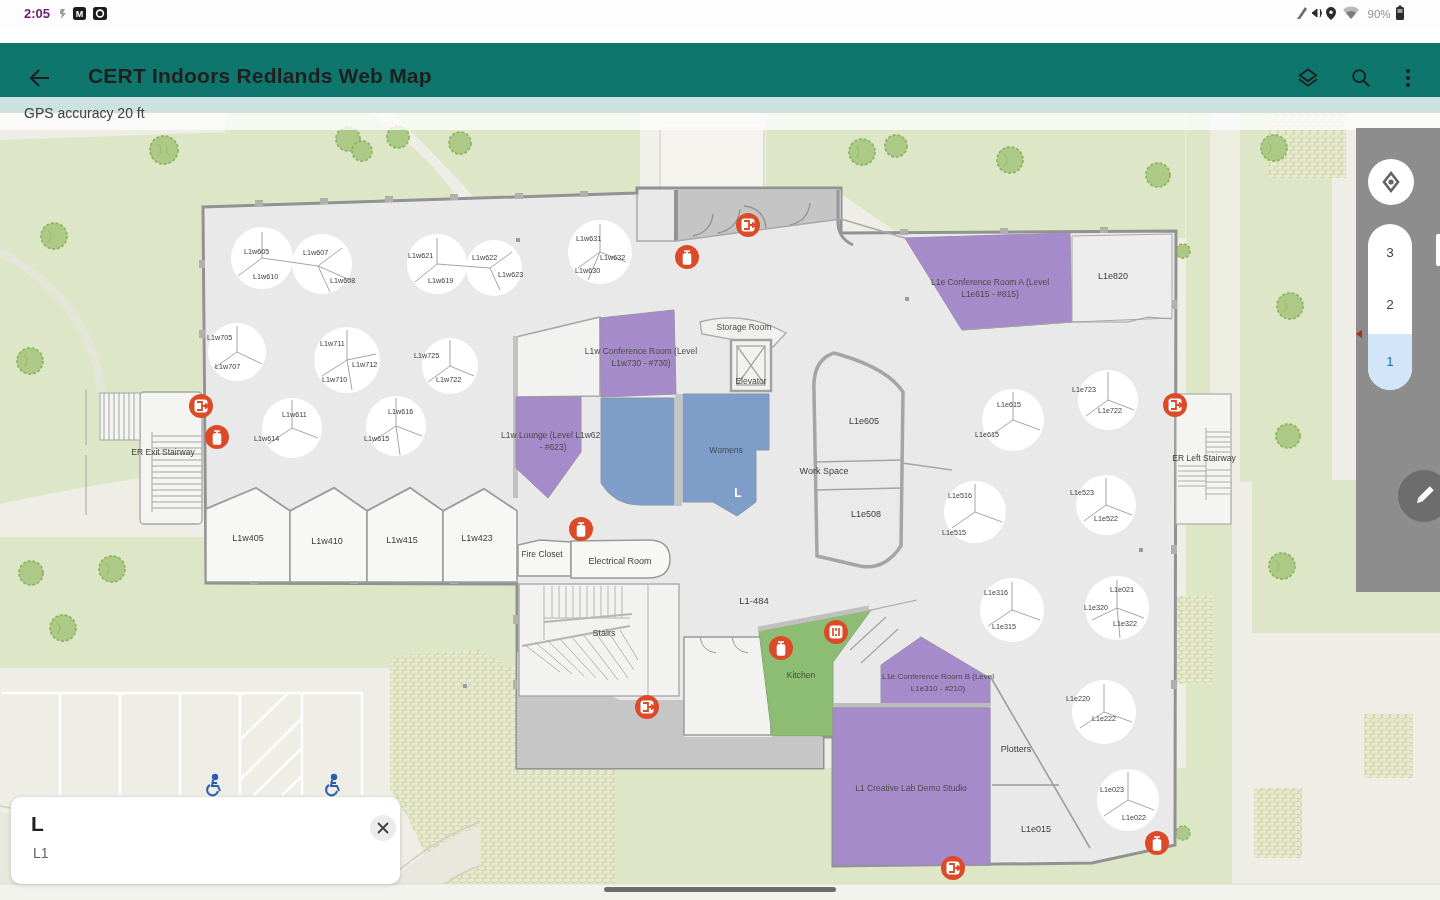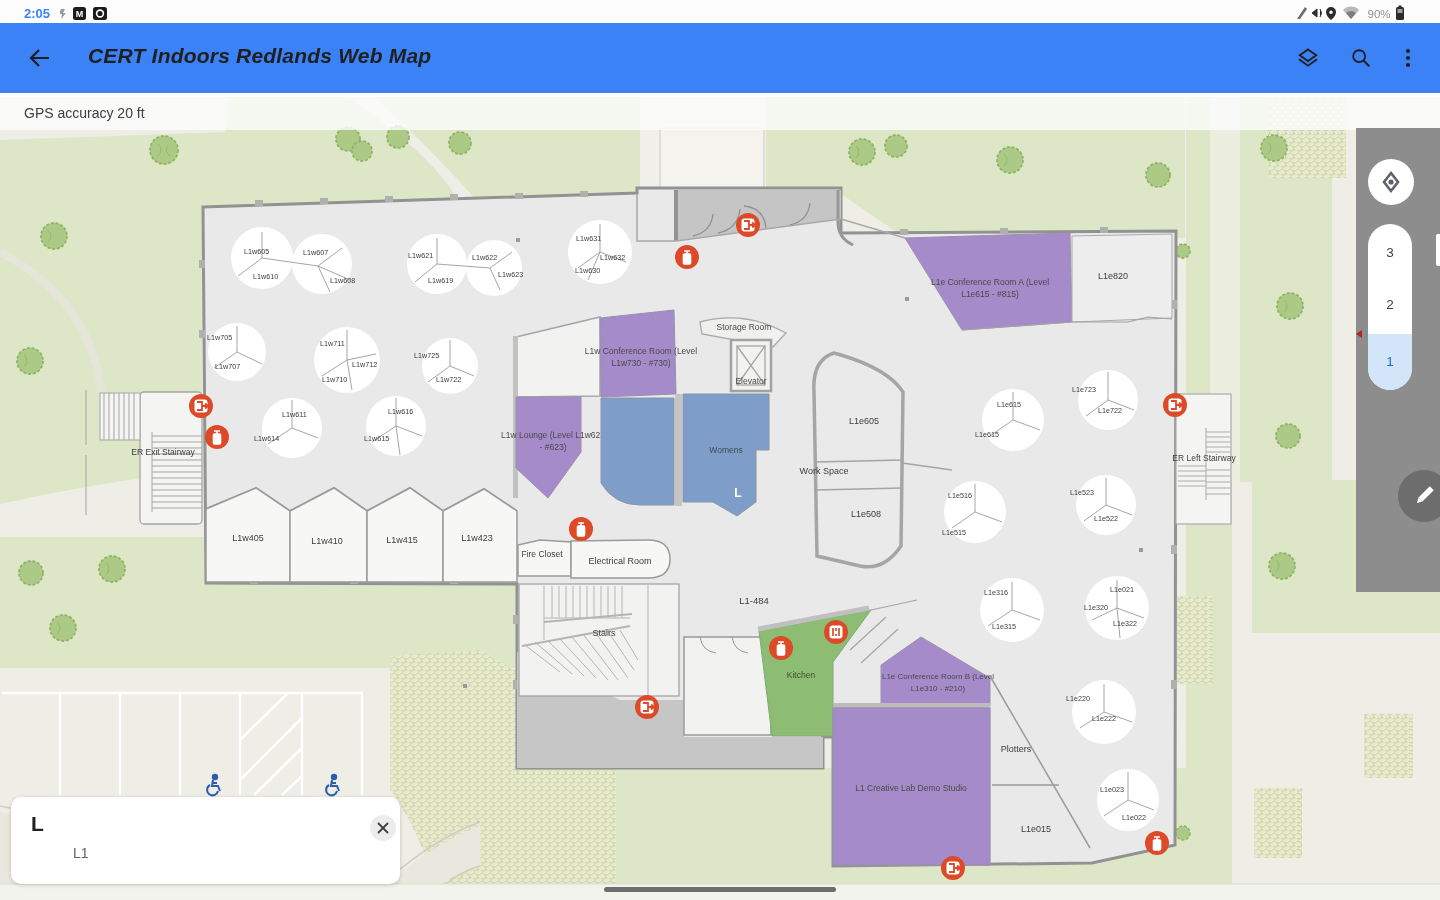--- a/index.html
+++ b/index.html
@@ -582,21 +582,21 @@
 <rect x="463" y="684" width="4" height="4"></rect>
       <rect x="516" y="238" width="4" height="4"></rect>
 
 </g>
 
 <rect x="604" y="887" width="232" height="5" rx="2.5" fill="#6e6e6e"></rect>
 </svg>
 
 <div class="abs" style="left:0;top:0;width:1440px;height:27px;background:#fdfdfd;">
 
-  <div class="abs" style="left:24px;top:6px;font-size:13px;font-weight:bold;color:#3b82f6;">2:05</div>
+  <div class="abs" style="left:24px;top:6px;font-size:13px;font-weight:bold;color:#701a75;">2:05</div>
 
   <svg class="abs" style="left:60px;top:6px" width="70" height="15" viewBox="0 0 70 15">
     <path d="M1,3 h4 l-2,4 h3 l-5,6 1,-5 h-3 Z" fill="#9a9a9a"></path>
     <rect x="13" y="1" width="13" height="13" rx="2.5" fill="#1c1c1c"></rect>
     <text x="19.5" y="11" font-size="9" fill="#fff" text-anchor="middle" font-weight="bold">M</text>
     <rect x="33" y="1" width="14" height="13" rx="2.5" fill="#1c1c1c"></rect>
     <circle cx="40" cy="7.5" r="3.4" fill="none" stroke="#fff" stroke-width="1.6"></circle>
   </svg>
 
   <svg class="abs" style="left:1295px;top:5px" width="140" height="17" viewBox="0 0 140 17">
@@ -605,21 +605,21 @@
     <path d="M36,2 a5,5 0 0 1 5,5 q0,4 -5,8 q-5,-4 -5,-8 a5,5 0 0 1 5,-5 Z M36,5.4 a1.8,1.8 0 1 0 0,3.6 a1.8,1.8 0 0 0 0,-3.6" fill="#2c2c2c" fill-rule="evenodd"></path>
     <path d="M56,14 L48,5 a11,11 0 0 1 16,0 Z" fill="#b9b9b6"></path>
     <path d="M56,14 L51,8 a8,8 0 0 1 10,0 Z" fill="#7e7e7c"></path>
     <text x="84" y="13" font-size="11.5" fill="#8f8f8d" text-anchor="middle">90%</text>
     <rect x="101" y="2" width="8" height="13" rx="1.5" fill="#2c2c2c"></rect>
     <rect x="103.5" y="0.5" width="3" height="2" fill="#2c2c2c"></rect>
     <rect x="102.5" y="4" width="5" height="4" fill="#fdfdfd" opacity="0.55"></rect>
   </svg>
 </div>
 
-<div class="abs" style="left:0;top:23px;width:1440px;height:70px;background:#3b82f6;font-style:italic;">
+<div class="abs" style="left:0;top:43px;width:1440px;height:70px;background:#0f766e;">
 
   <svg class="abs" style="left:29px;top:24px" width="22" height="22" viewBox="0 0 22 22">
     <path d="M20,11 H3 M10,3 L2,11 L10,19" stroke="#1f1f1f" stroke-width="2.2" fill="none"></path>
   </svg>
 
   <div class="abs" style="left:88px;top:21px;font-size:21px;font-weight:bold;color:#1f1f1f;letter-spacing:0.2px;">CERT Indoors Redlands Web Map</div>
 
   <svg class="abs" style="left:1297px;top:24px" width="22" height="22" viewBox="0 0 24 24">
     <path d="M12,2.6 L21,9 L12,15.4 L3,9 Z" fill="none" stroke="#1f1f1f" stroke-width="2"></path>
     <path d="M20,13.3 L21,14 L12,20.4 L3,14 L4,13.3" fill="none" stroke="#1f1f1f" stroke-width="2"></path>
@@ -670,20 +670,20 @@
         <rect x="-2.8" y="-11" width="5.6" height="16" fill="#fff"></rect>
         <path d="M-2.8,5 L2.8,5 L0,10 Z" fill="#fff"></path>
       </g>
   </svg>
 </div>
 
 <div class="abs" style="left:11px;top:797px;width:389px;height:87px;background:#ffffff;border-radius:10px;box-shadow:0 1px 4px rgba(0,0,0,0.18);">
 
   <div class="abs" style="left:20px;top:15px;font-size:21px;font-weight:bold;color:#202124;">L</div>
 
-  <div class="abs" style="left:22px;top:48px;font-size:14px;color:#5f6368;margin-left:40px;">L1</div>
+  <div class="abs" style="left:22px;top:48px;font-size:14px;color:#5f6368;">L1</div>
 
   <div class="abs" style="left:359px;top:18px;width:26px;height:26px;border-radius:13px;background:#ececec;">
     <svg style="position:absolute;left:6px;top:6px" width="14" height="14" viewBox="0 0 14 14">
         <path d="M2,2 L12,12 M12,2 L2,12" stroke="#3c4043" stroke-width="1.8"></path>
       </svg>
   </div>
 </div>
 
 </body></html>

